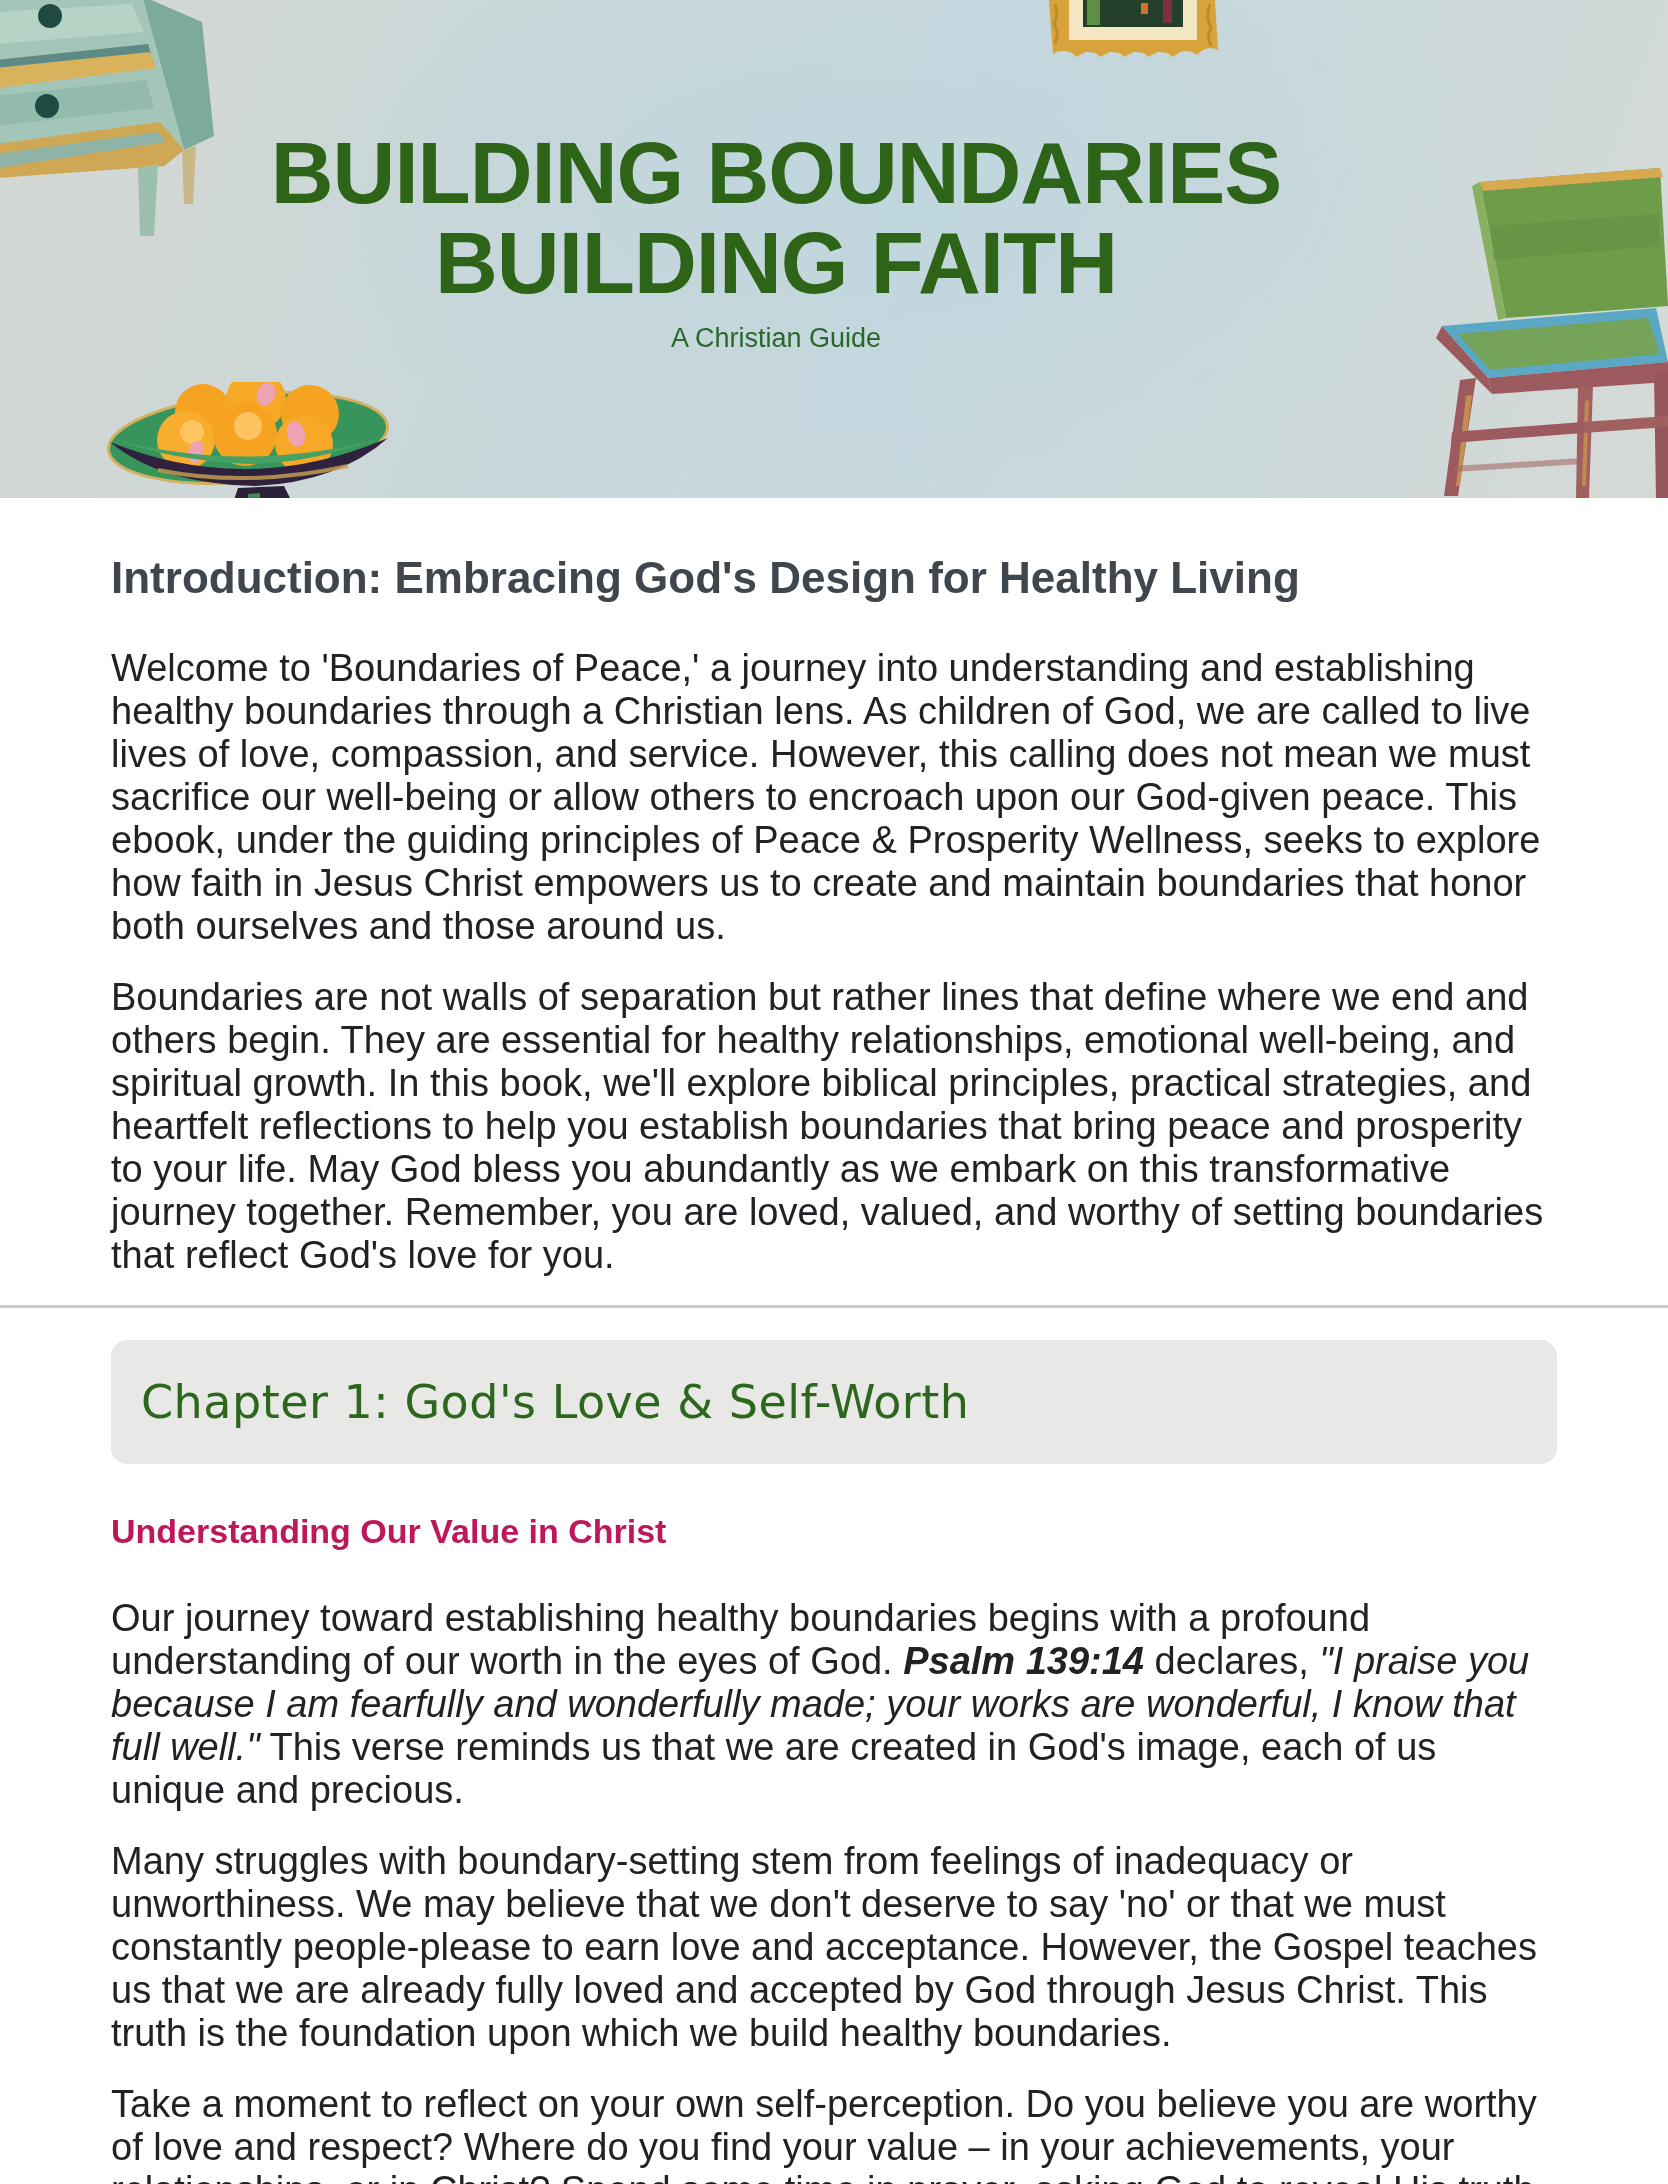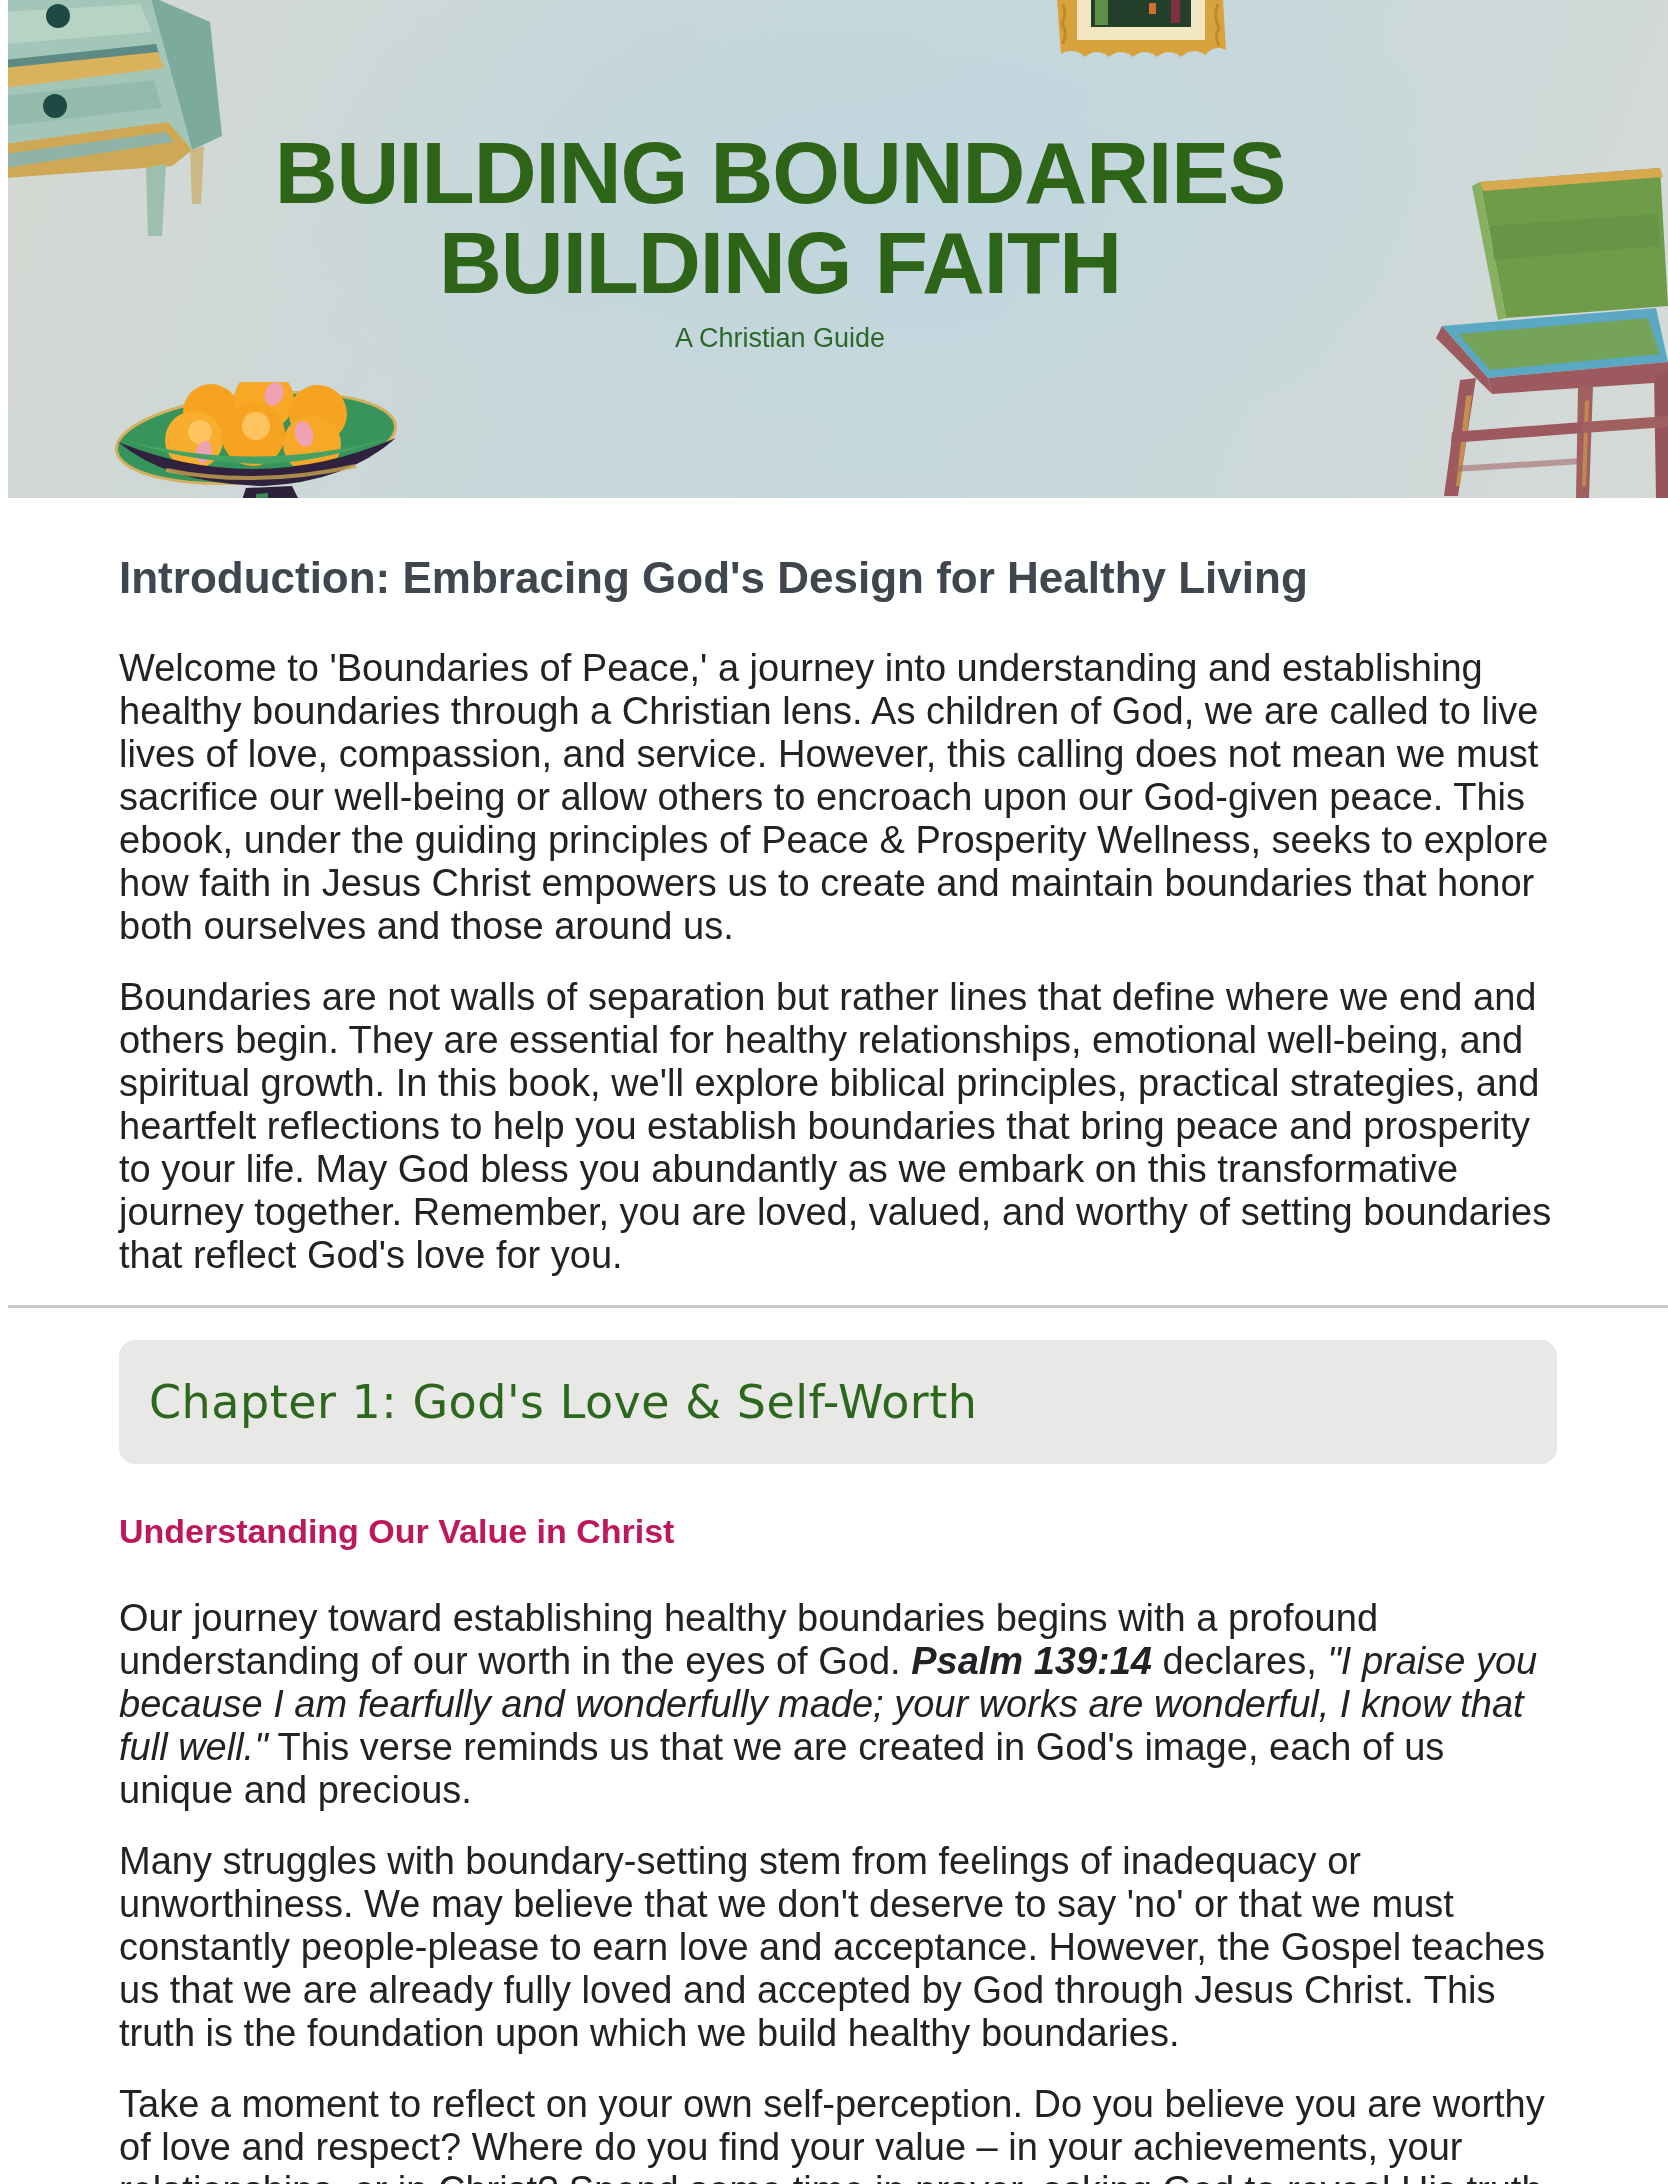--- a/index.html
+++ b/index.html
@@ -4,21 +4,21 @@
 <style>
   * { margin: 0; padding: 0; box-sizing: border-box; }
   html, body { background: #ffffff; }
   body {
     width: 1668px;
     height: 2184px;
     overflow: hidden;
     font-family: "Liberation Sans", sans-serif;
     color: #202226;
   }
-  .page { width: 1668px; height: 2184px; position: relative; background: #ffffff; padding-left: 8px; }
+  .page { width: 1668px; height: 2184px; position: relative; background: #ffffff; }
 
   
   .hero {
     position: relative;
     width: 100%;
     height: 498px;
     overflow: hidden;
     background:
       radial-gradient(ellipse 900px 420px at 52% 38%, rgba(191,214,221,0.9), rgba(191,214,221,0) 70%),
       linear-gradient(110deg, #d5d8d2 0%, #c9d7da 35%, #c6d8de 58%, #ccd8d9 78%, #d6dad6 100%);

